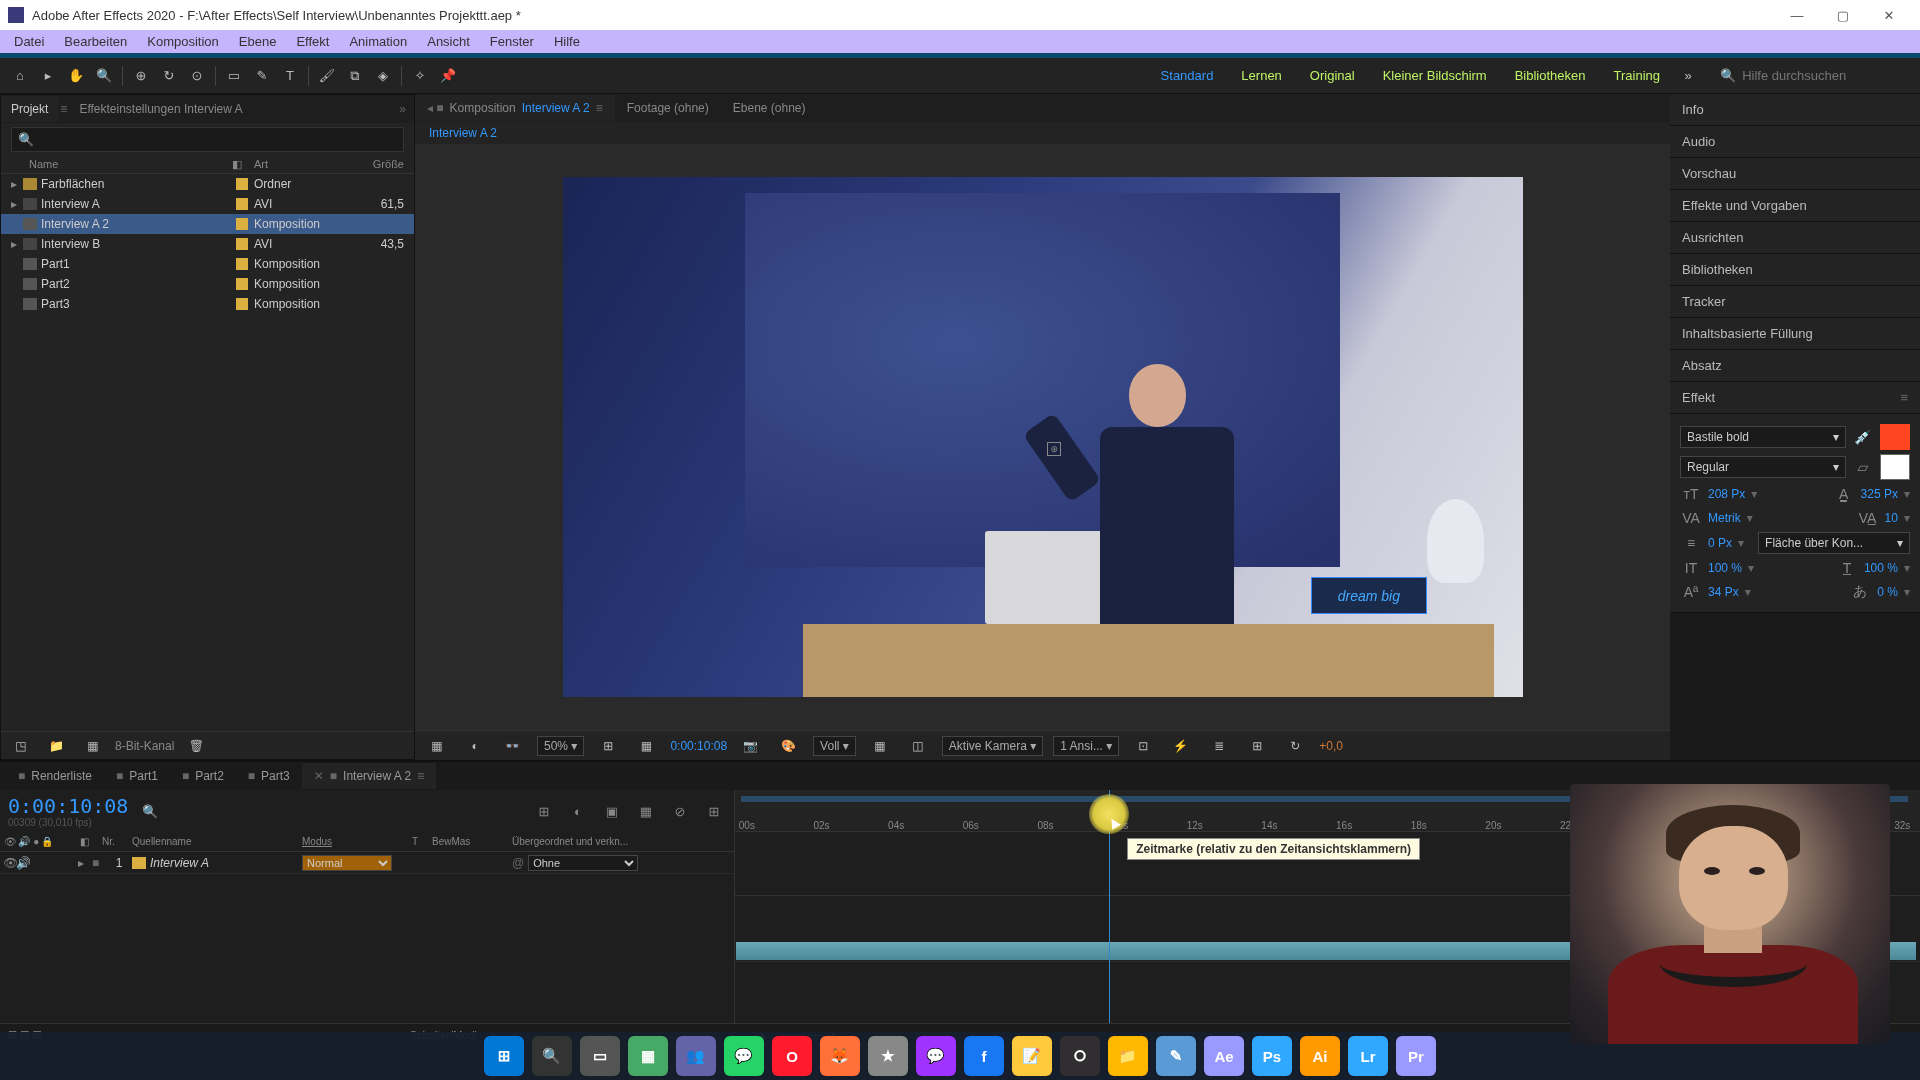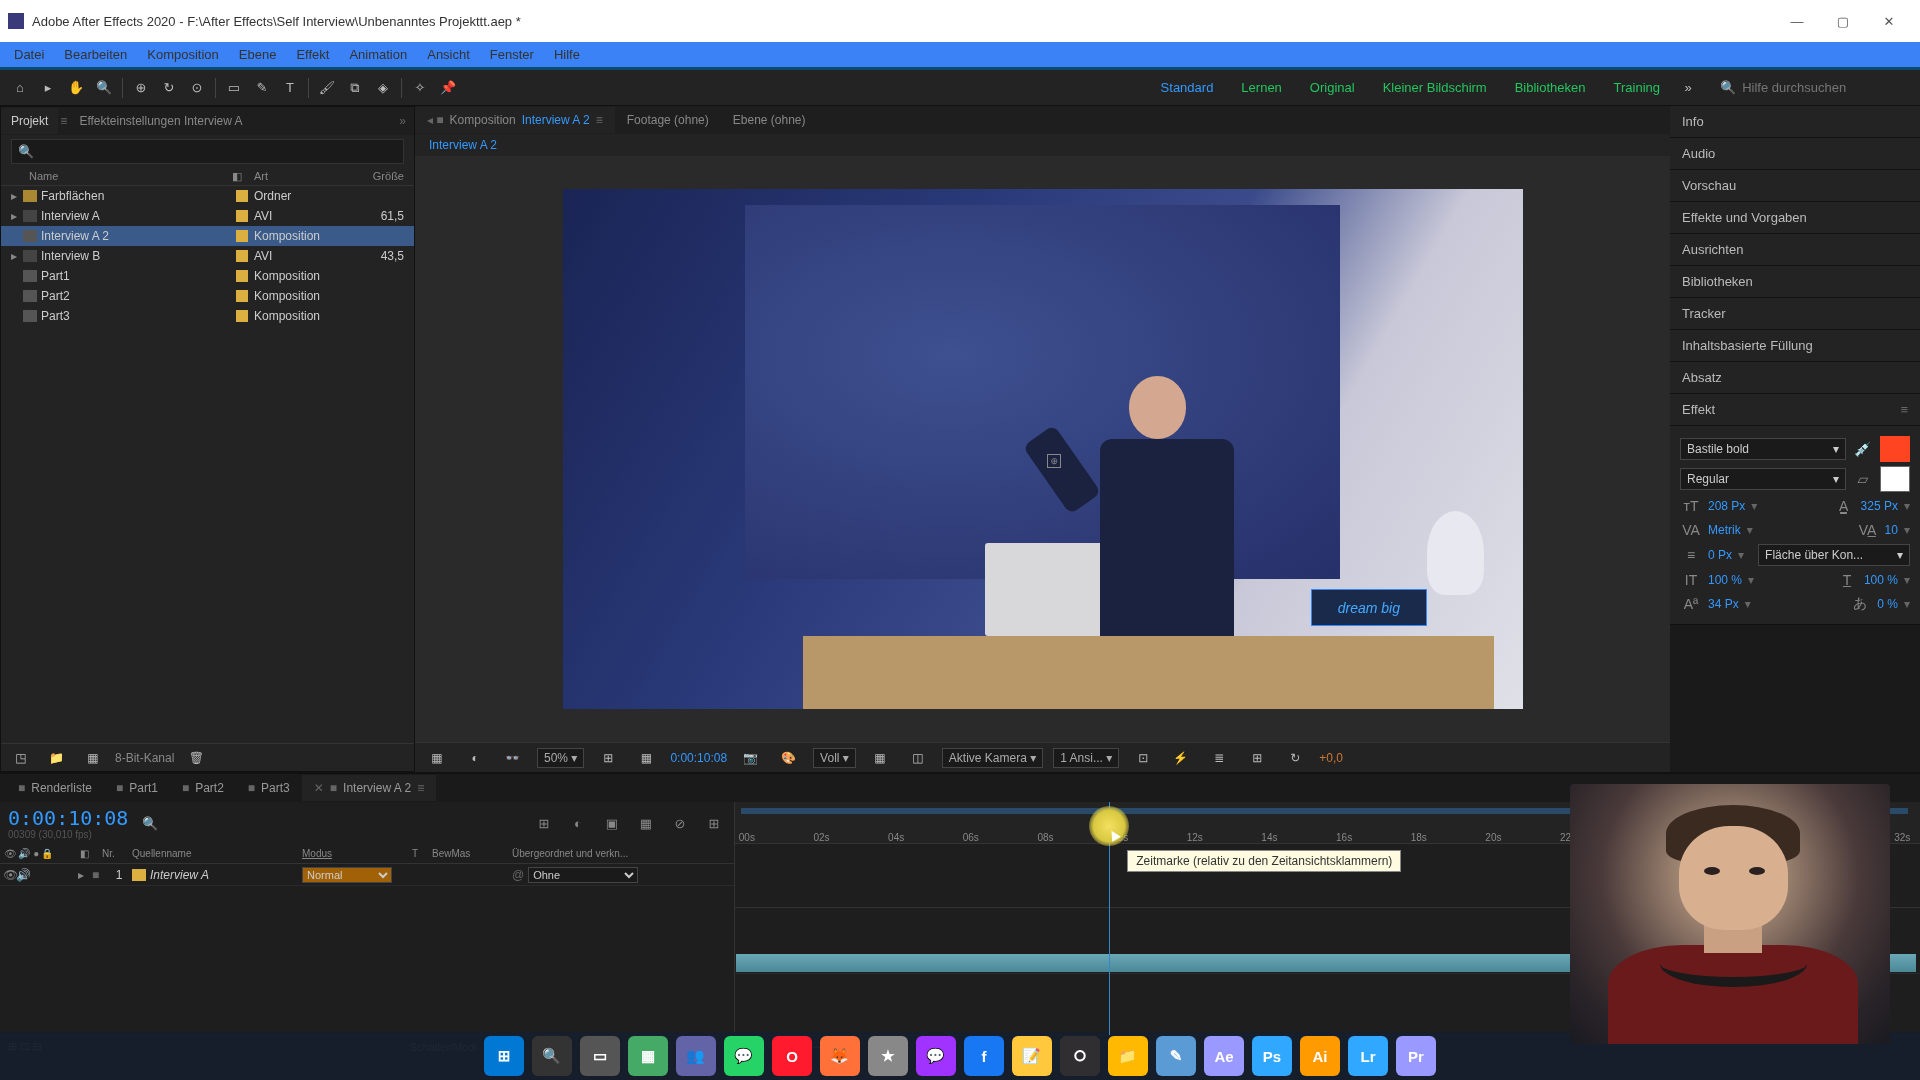--- a/index.html
+++ b/index.html
@@ -1,33 +1,33 @@
 <!DOCTYPE html>
 <html><head>
 <meta charset="utf-8">
 <style>
 * { margin:0; padding:0; box-sizing:border-box; font-family:'Segoe UI',Arial,sans-serif; user-select:none; }
 body { width:1920px; height:1080px; background:#1a1a1a; overflow:hidden; position:relative; color:#ccc; font-size:13px; }
 
 
-.titlebar { height:42px; background:#fff; display:flex; align-items:center; padding:0 8px; color:#333; font-size:13px; }
+.titlebar { height:30px; background:#fff; display:flex; align-items:center; padding:0 8px; color:#333; font-size:13px; }
 .titlebar .ae-icon { width:16px; height:16px; background:#3a3a7a; margin-right:8px; }
 .titlebar .title { flex:1; }
 .titlebar .win-btn { width:46px; height:30px; display:flex; align-items:center; justify-content:center; color:#555; font-size:13px; }
 
 
-.menubar { height:28px; background:#3b82f6; display:flex; align-items:center; padding:0 4px; color:#333; border-bottom:3px solid #0c4a6e; }
+.menubar { height:28px; background:#c4b5fd; display:flex; align-items:center; padding:0 4px; color:#333; border-bottom:5px solid #0c4a6e; }
 .menubar .mitem { padding:4px 10px; cursor:pointer; }
 
 
 .toolbar { height:36px; background:#232323; display:flex; align-items:center; padding:0 6px; border-bottom:1px solid #111; }
 .tool-btn { width:26px; height:26px; display:flex; align-items:center; justify-content:center; color:#bbb; margin:0 1px; }
 .tool-sep { width:1px; height:20px; background:#444; margin:0 4px; }
 .workspace-tabs { margin-left:auto; display:flex; align-items:center; }
-.ws-tab { padding:6px 14px; color:#22c55e; font-size:13px; }
+.ws-tab { padding:6px 14px; color:#bef264; font-size:13px; }
 .ws-tab.active { color:#3399ff; }
 .search-help { display:flex; align-items:center; width:200px; margin-left:12px; }
 .search-help input { background:transparent; border:none; color:#888; outline:none; width:160px; font-size:13px; }
 
 
 .main { display:grid; grid-template-columns:415px 1fr 250px; height:calc(100% - 94px - 320px); }
 
 
 .panel { background:#232323; border:1px solid #111; display:flex; flex-direction:column; overflow:hidden; }
 .panel-tabs { height:28px; display:flex; align-items:center; background:#1e1e1e; font-size:12px; }
@@ -529,21 +529,21 @@
             <div class="tick" style="left: 57.7%;">18s</div>
             <div class="tick" style="left: 64%;">20s</div>
             <div class="tick" style="left: 70.3%;">22s</div>
             <div class="tick" style="left: 76.6%;">24s</div>
             <div class="tick" style="left: 82.9%;">26s</div>
             <div class="tick" style="left: 98.5%;">32s</div>
           </div>
         <div class="playhead-ind" id="playhead-ind" style="left: 31.6%;"></div>
         <div class="cursor-arrow" id="cursor-arrow" style="left: 32.1%;"></div>
       </div>
-      <div class="tooltip" id="tooltip" style="left: 33.1%;">Zeitmarke (relativ zu den Zeitansichtsklammern)</div>
+      <div class="tooltip" id="tooltip" style="left: 33.1%; font-weight: bold;">Zeitmarke (relativ zu den Zeitansichtsklammern)</div>
       <div class="track-header"></div>
       <div class="track-row">
         <div class="clip" style="left:1px;right:4px"></div>
       </div>
       <div class="playhead-line" id="playhead-line" style="left: 31.6%;"></div>
     </div>
   </div>
   <div class="tl-footer">
     <span style="padding:0 8px">⊞ ⊡ ⊟</span>
     <span class="switches">Schalter/Modi</span>

